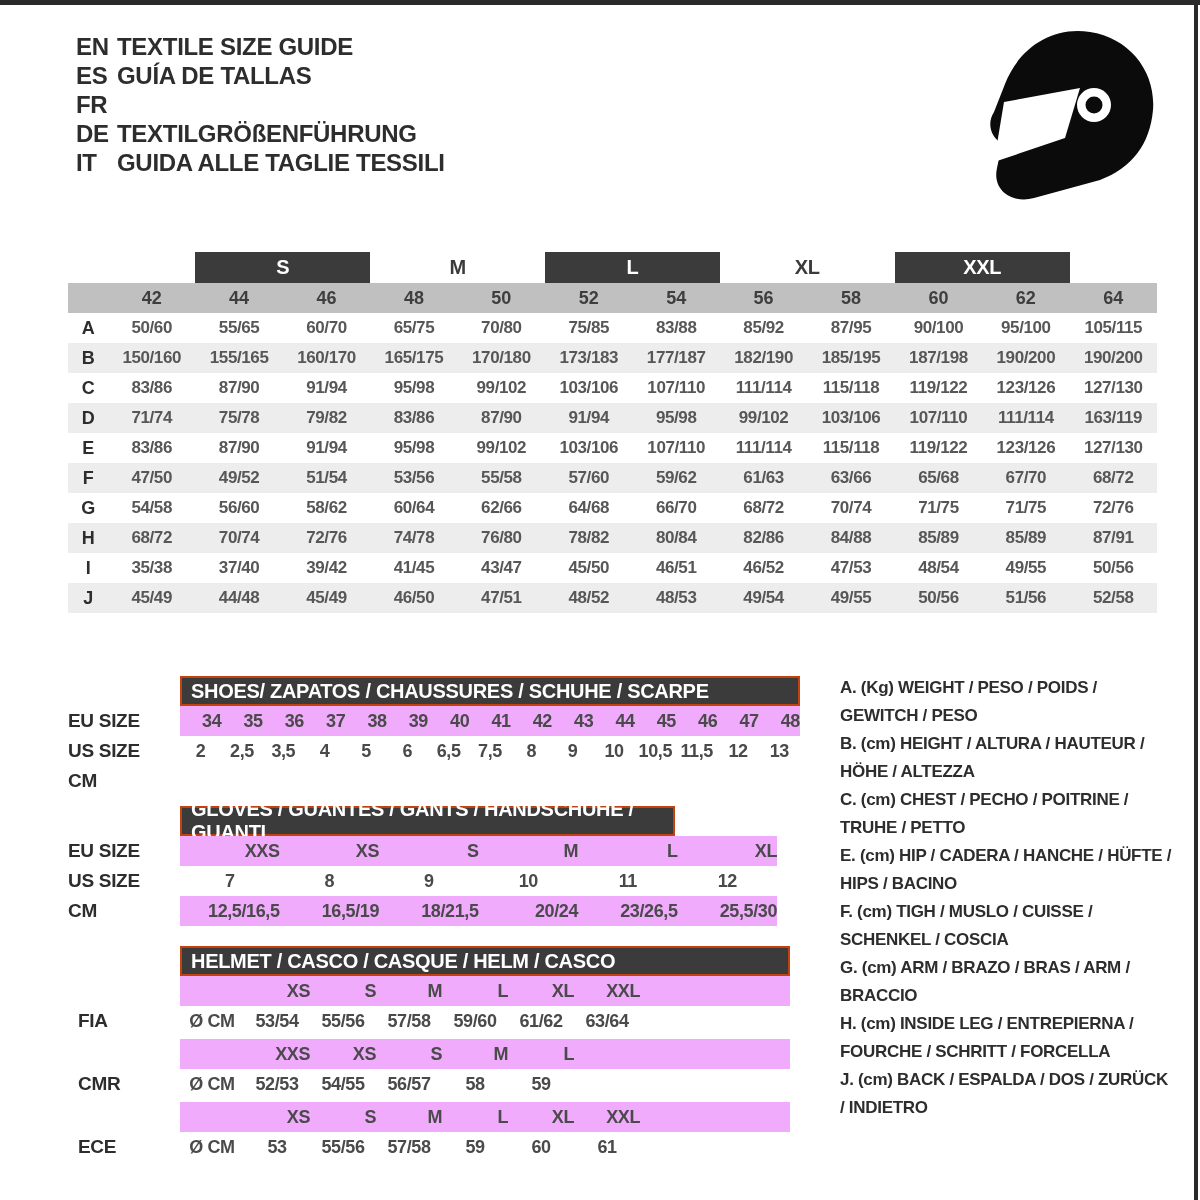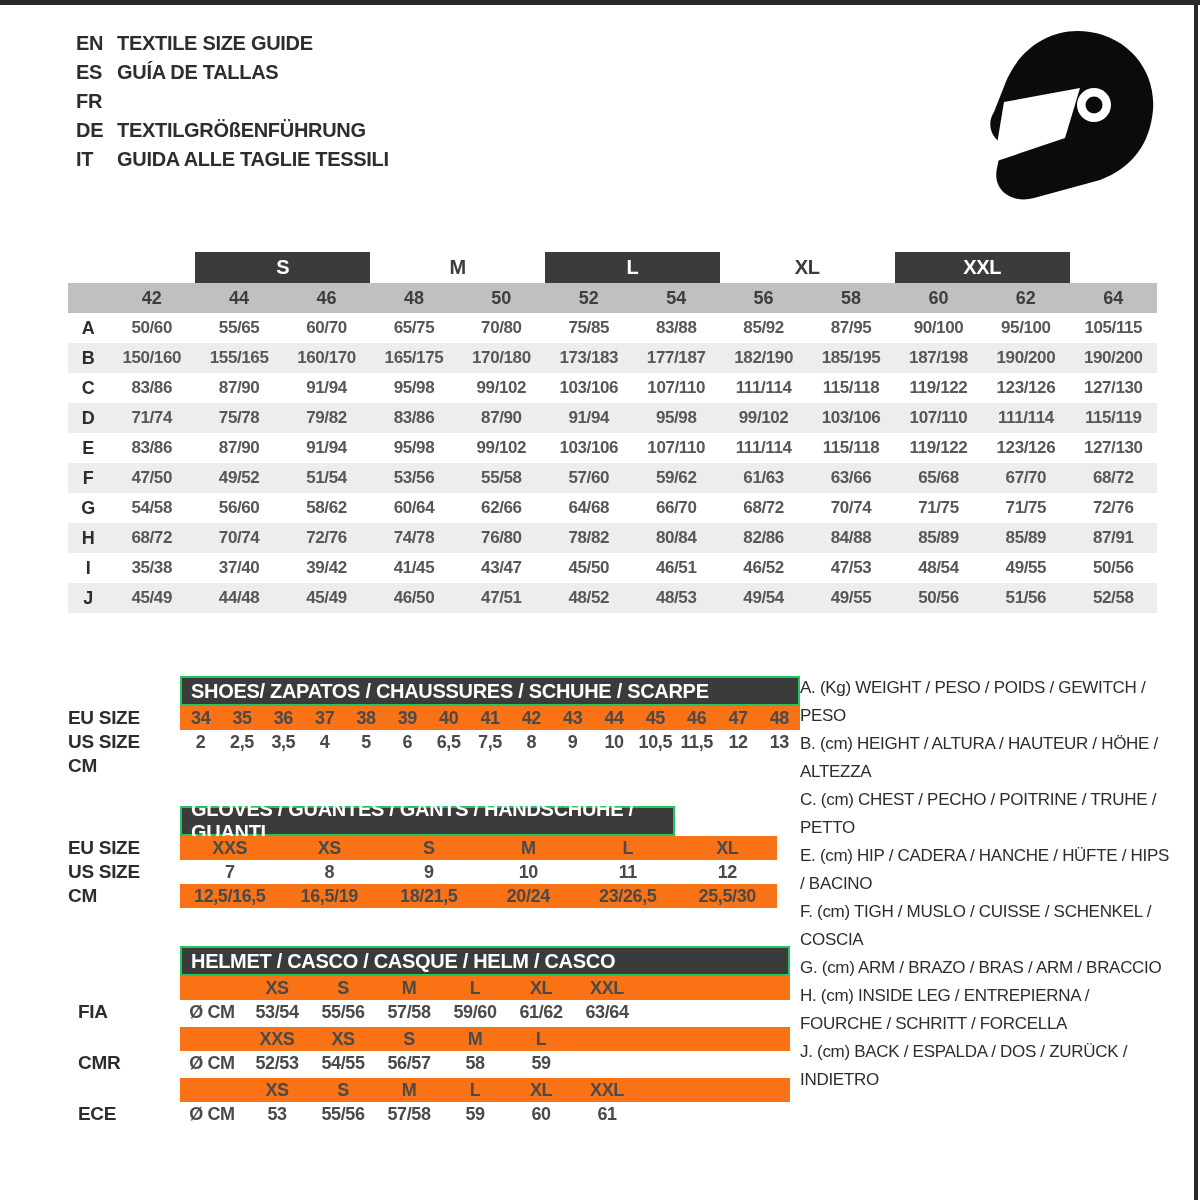--- a/index.html
+++ b/index.html
@@ -5,21 +5,21 @@
   * { margin:0; padding:0; box-sizing:border-box; }
   html,body { background:#fff; }
   body { font-family:"Liberation Sans", sans-serif; }
   #canvas { position:relative; width:1200px; height:1200px; background:#ffffff; overflow:hidden; }
 
   .top-border { position:absolute; left:0; top:0; width:1200px; height:5px; background:#2a2a2a; }
   .right-border { position:absolute; left:1194px; top:0; width:4px; height:1200px; background:#2a2a2a; }
 
   
   #languages { position:absolute; left:76px; top:32px; }
-  .lang-row { display:flex; height:29px; align-items:flex-start; font-size:20px; font-weight:700; color:#2d2d2d; letter-spacing:-0.3px; }
+  .lang-row { display:flex; height:29px; align-items:center; font-size:24px; font-weight:700; color:#2d2d2d; letter-spacing:-0.3px; }
   .lang-code { width:41px; }
 
   
   #helmet-icon { position:absolute; left:972px; top:26px; width:190px; height:175px; }
 
   
   #main-table { position:absolute; left:68px; top:252px; width:1089px; }
   .mt-row { display:grid; grid-template-columns:40px repeat(12, 1fr); height:30px; align-items:center; text-align:center; }
   .mt-group-row { height:31px; align-items:stretch; }
   .group-cell { display:flex; align-items:center; justify-content:center; font-size:20px; font-weight:700; letter-spacing:-0.3px; }
@@ -28,35 +28,35 @@
   .mt-num-row { background:#c0c0c0; font-size:18px; font-weight:700; color:#3e3e3e; }
   .mt-data-row { font-size:17px; font-weight:700; color:#575757; letter-spacing:-0.4px; }
   .mt-data-row.stripe { background:#ededed; }
   .mt-letter { font-size:18px; font-weight:700; color:#2d2d2d; }
 
   
   .section { position:absolute; left:68px; }
   #shoes  { top:676px; }
   #gloves { top:806px; }
   #helmet { top:946px; }
-  .sec-bar { margin-left:112px; height:30px; background:#3b3b3b; border:2px solid #22c55e; color:#ffffff;
+  .sec-bar { margin-left:112px; height:30px; background:#3b3b3b; border:2px solid #c2410c; color:#ffffff;
              font-size:20px; font-weight:700; letter-spacing:-0.3px; display:flex; align-items:center; padding-left:9px; }
   .bar-shoes  { width:620px; }
   .bar-gloves { width:495px; }
   .bar-helmet { width:610px; }
-  .sec-row { display:flex; height:24px; }
+  .sec-row { display:flex; height:30px; }
   .sec-label { width:112px; display:flex; align-items:center; font-size:19px; font-weight:700; color:#2d2d2d; letter-spacing:-0.3px; }
   .sec-label.pad { padding-left:10px; }
   .sec-band { display:grid; align-items:center; text-align:center; font-size:18px; font-weight:700; color:#4a4a4a; letter-spacing:-0.4px; }
-  .band-gray { background:#f97316; }
+  .band-gray { background:#f0abfc;text-align:right; }
   .gap3 { height:3px; }
 
   
   #legend { position:absolute; left:800px; top:674px; width:372px; }
-  .legend-item { font-size:17px; font-weight:400; color:#2d2d2d; line-height:28px; letter-spacing:-0.3px; }
+  .legend-item { font-size:17px; font-weight:700; color:#2d2d2d; line-height:28px; letter-spacing:-0.3px;margin-left:40px; }
 </style>
 </head>
 <body>
 
 <div id="canvas">
   <div class="top-border"></div>
   <div class="right-border"></div>
 
   <div id="languages">
       <div class="lang-row">
@@ -163,21 +163,21 @@
         <div>75/78</div>
         <div>79/82</div>
         <div>83/86</div>
         <div>87/90</div>
         <div>91/94</div>
         <div>95/98</div>
         <div>99/102</div>
         <div>103/106</div>
         <div>107/110</div>
         <div>111/114</div>
-        <div>115/119</div>
+        <div>163/119</div>
       </div>
       <div class="mt-row mt-data-row">
         <div class="mt-letter">E</div>
         <div>83/86</div>
         <div>87/90</div>
         <div>91/94</div>
         <div>95/98</div>
         <div>99/102</div>
         <div>103/106</div>
         <div>107/110</div>

